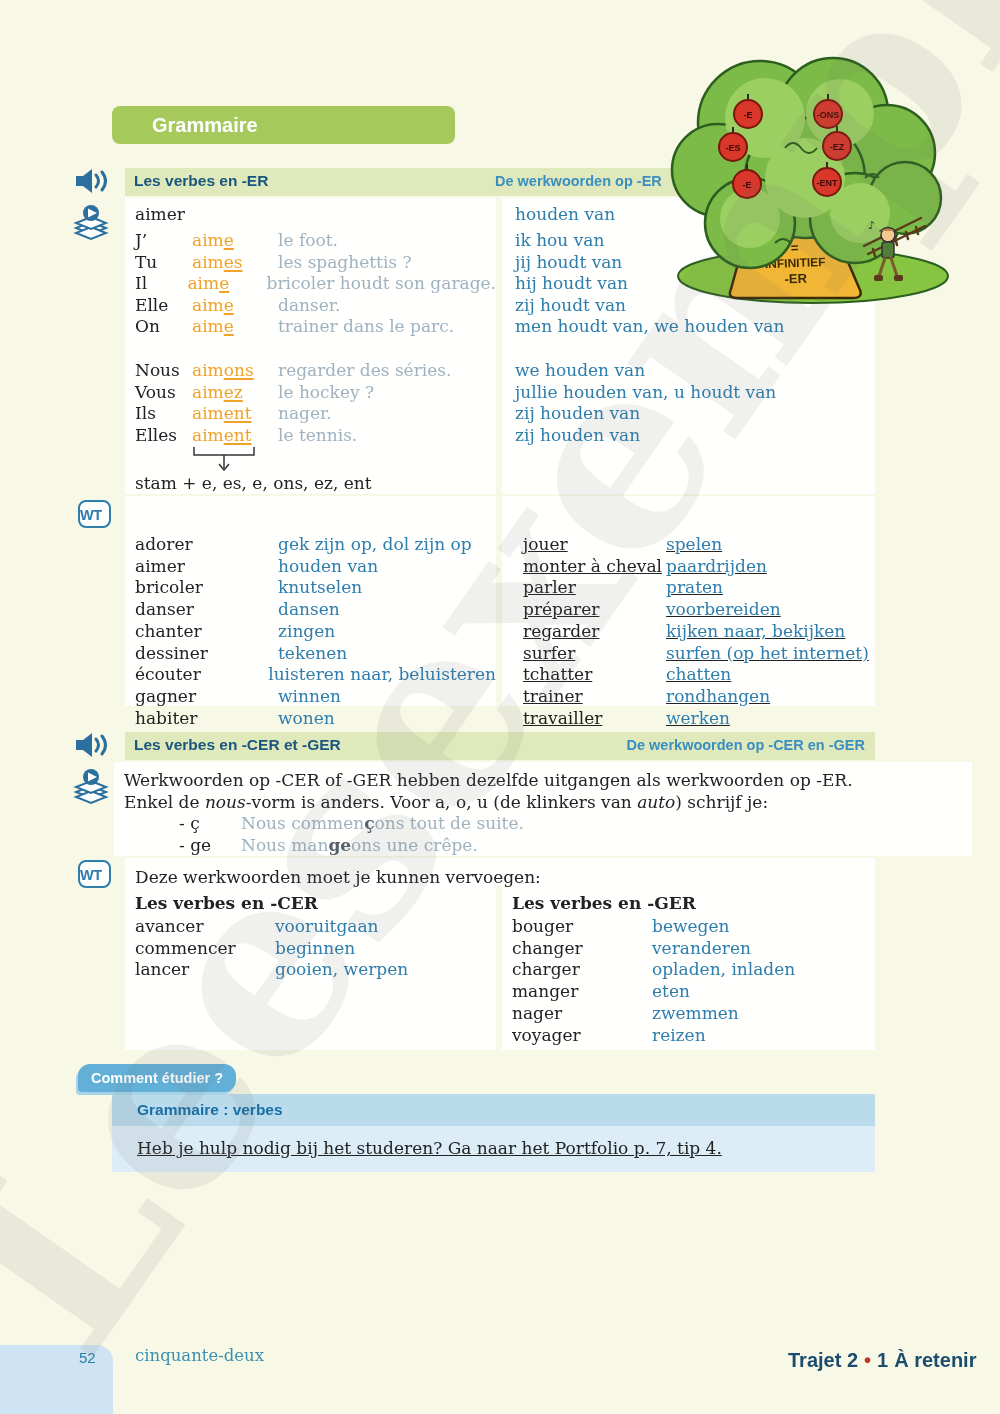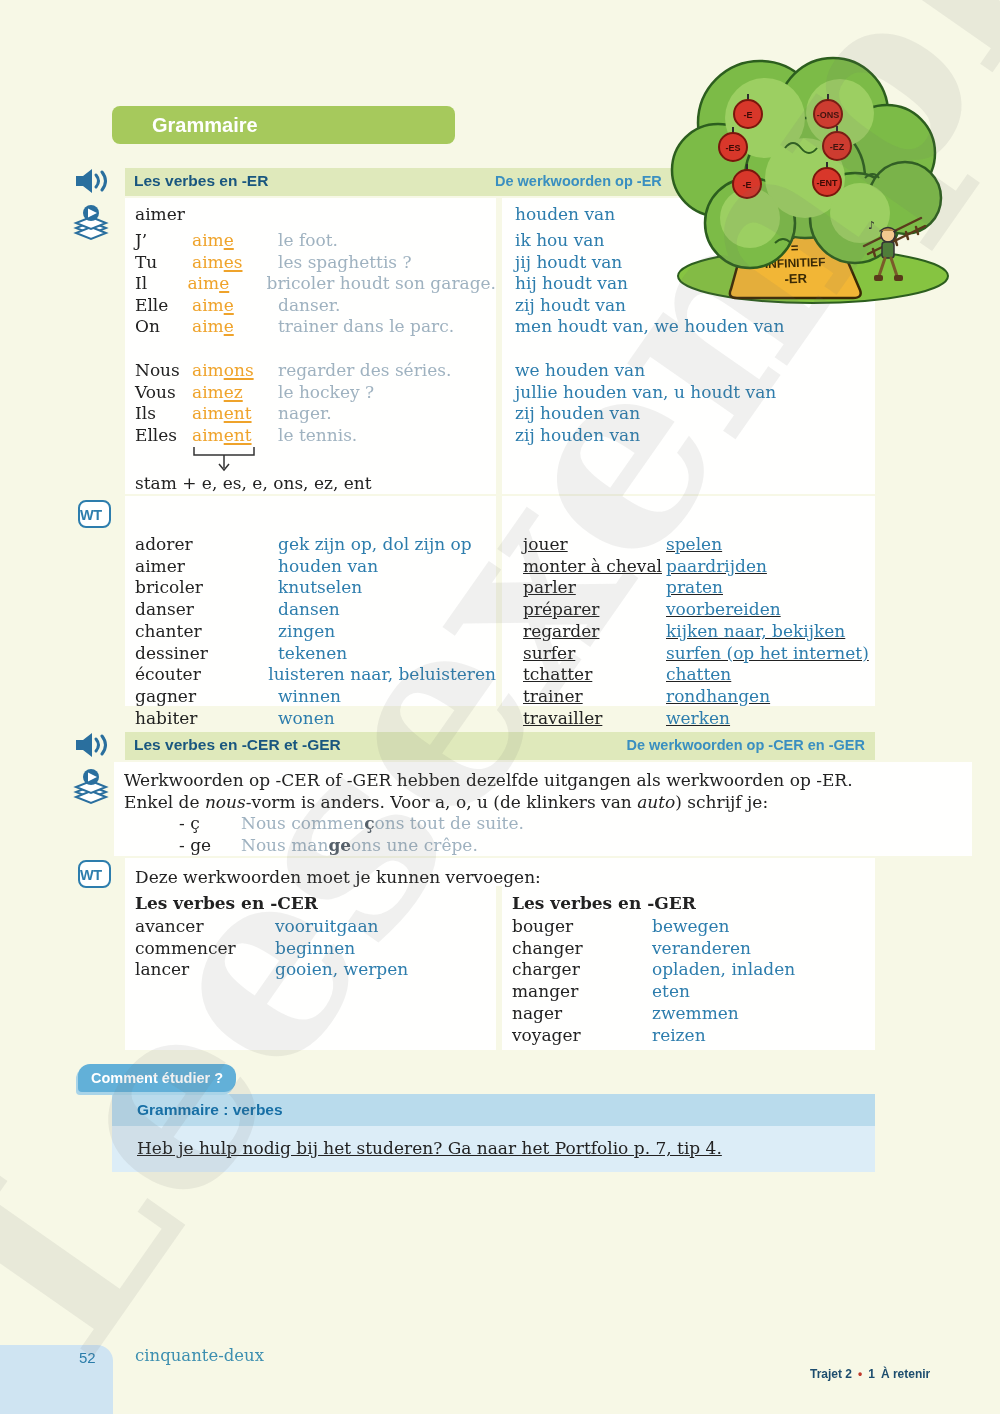--- a/index.html
+++ b/index.html
@@ -73,22 +73,22 @@
     font-weight:bold;font-size:15.5px;}
   .study-info{position:absolute;left:112px;top:1126px;width:763px;height:46px;background:#dcedf7;z-index:1;text-decoration:underline;}
   .study-info .tip{margin:12px 0 0 25px;font-size:17px;color:#222;}
 
   
   .footer-tab{position:absolute;left:0;top:1345px;width:113px;height:69px;background:#cfe4f2;
     border-radius:0 16px 0 0;z-index:1;}
   .pagenum{position:absolute;left:79px;top:1349px;color:#2b7ca9;z-index:2;
     font-family:"Liberation Sans",sans-serif;font-size:15px;}
   .pageword{position:absolute;left:135px;top:1346px;color:#3d8fb0;font-size:16.5px;z-index:2;}
-  .footer-right{position:absolute;left:810px;top:1349px;z-index:2;color:#1d4d6e;
-    font-family:"Liberation Sans",sans-serif;font-size:12px;font-weight:bold;margin-top:18px;}
+  .footer-right{position:absolute;left:788px;top:1349px;z-index:2;color:#1d4d6e;
+    font-family:"Liberation Sans",sans-serif;font-size:20px;font-weight:bold;}
   .footer-right .dot{color:#c0392b;padding:0 6px;}
   .footer-right .num{padding-right:6px;}
 
   
   .icon{position:absolute;z-index:3;}
   .wt-badge{position:absolute;width:33px;height:28px;border:2.5px solid #2d7dad;border-radius:8px;
     background:#fff;color:#2d7dad;font-family:"Liberation Sans",sans-serif;font-weight:bold;
     font-size:14.5px;line-height:27px;letter-spacing:-0.5px;z-index:3;box-sizing:border-box;}
 
   .tree{position:absolute;left:655px;top:28px;z-index:6;}

